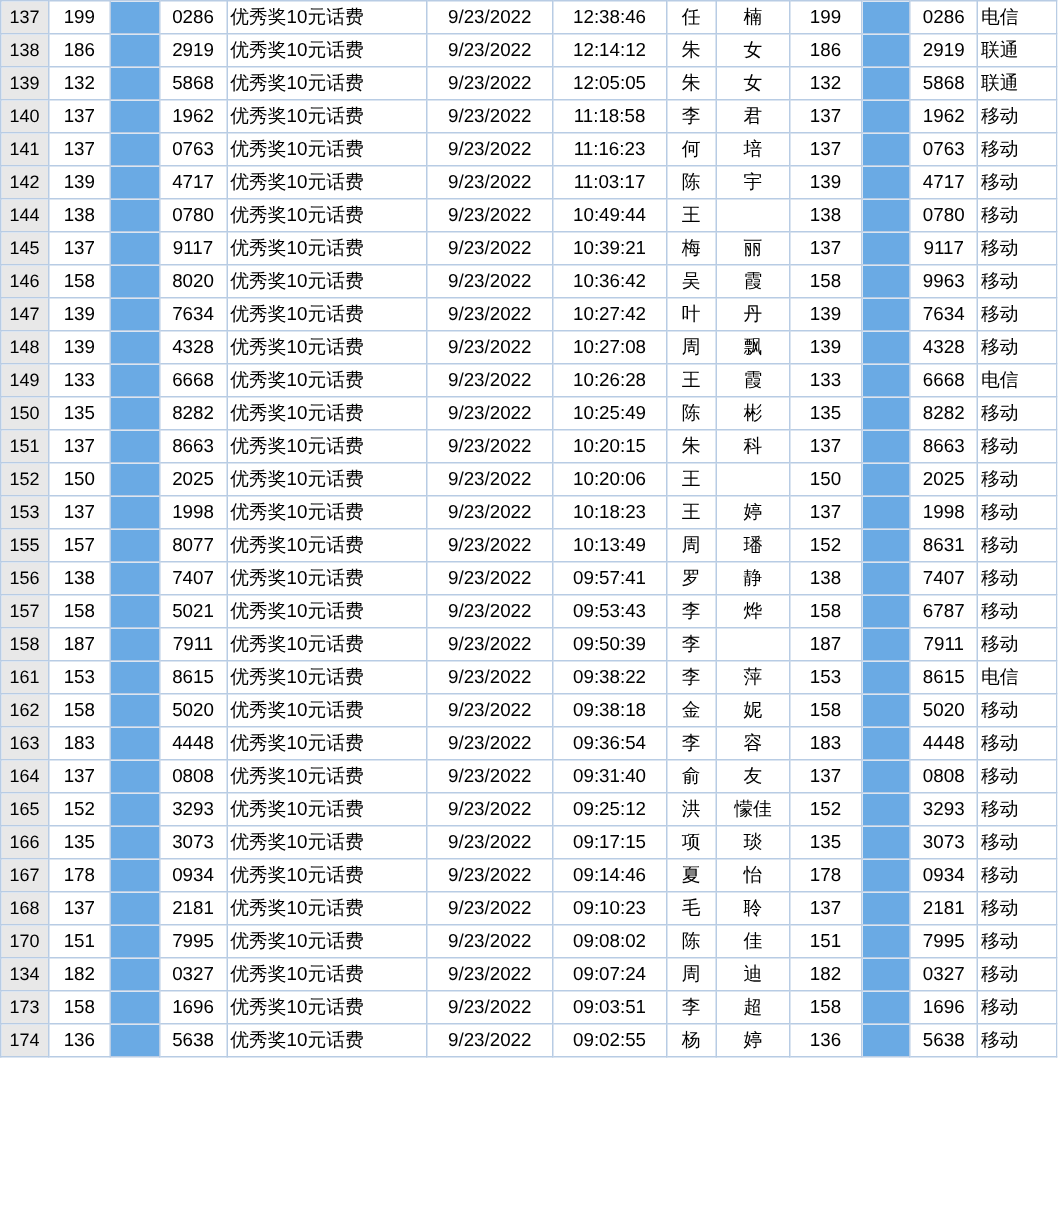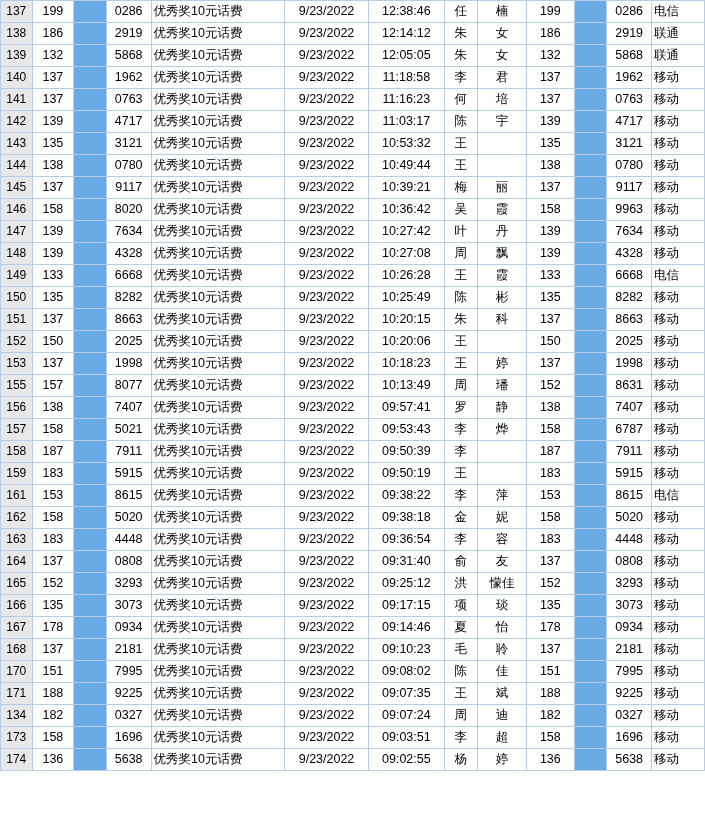--- a/index.html
+++ b/index.html
@@ -164,35 +164,20 @@
         <td class="ctr">9/23/2022</td>
         <td class="ctr">11:03:17</td>
         <td class="name1">陈</td>
         <td class="name2">宇</td>
         <td class="num">139</td>
         <td class="sel"></td>
         <td class="num">4717</td>
         <td class="txt">移动</td>
       </tr>
       <tr>
-        <td class="rownum">143</td>
-        <td class="num">135</td>
-        <td class="sel"></td>
-        <td class="num">3121</td>
-        <td class="txt">优秀奖10元话费</td>
-        <td class="ctr">9/23/2022</td>
-        <td class="ctr">10:53:32</td>
-        <td class="name1">王</td>
-        <td class="name2"></td>
-        <td class="num">135</td>
-        <td class="sel"></td>
-        <td class="num">3121</td>
-        <td class="txt">移动</td>
-      </tr>
-      <tr>
         <td class="rownum">144</td>
         <td class="num">138</td>
         <td class="sel"></td>
         <td class="num">0780</td>
         <td class="txt">优秀奖10元话费</td>
         <td class="ctr">9/23/2022</td>
         <td class="ctr">10:49:44</td>
         <td class="name1">王</td>
         <td class="name2"></td>
         <td class="num">138</td>
@@ -389,35 +374,20 @@
         <td class="ctr">9/23/2022</td>
         <td class="ctr">09:50:39</td>
         <td class="name1">李</td>
         <td class="name2"></td>
         <td class="num">187</td>
         <td class="sel"></td>
         <td class="num">7911</td>
         <td class="txt">移动</td>
       </tr>
       <tr>
-        <td class="rownum">159</td>
-        <td class="num">183</td>
-        <td class="sel"></td>
-        <td class="num">5915</td>
-        <td class="txt">优秀奖10元话费</td>
-        <td class="ctr">9/23/2022</td>
-        <td class="ctr">09:50:19</td>
-        <td class="name1">王</td>
-        <td class="name2"></td>
-        <td class="num">183</td>
-        <td class="sel"></td>
-        <td class="num">5915</td>
-        <td class="txt">移动</td>
-      </tr>
-      <tr>
         <td class="rownum">161</td>
         <td class="num">153</td>
         <td class="sel"></td>
         <td class="num">8615</td>
         <td class="txt">优秀奖10元话费</td>
         <td class="ctr">9/23/2022</td>
         <td class="ctr">09:38:22</td>
         <td class="name1">李</td>
         <td class="name2">萍</td>
         <td class="num">153</td>
@@ -539,35 +509,20 @@
         <td class="ctr">9/23/2022</td>
         <td class="ctr">09:08:02</td>
         <td class="name1">陈</td>
         <td class="name2">佳</td>
         <td class="num">151</td>
         <td class="sel"></td>
         <td class="num">7995</td>
         <td class="txt">移动</td>
       </tr>
       <tr>
-        <td class="rownum">171</td>
-        <td class="num">188</td>
-        <td class="sel"></td>
-        <td class="num">9225</td>
-        <td class="txt">优秀奖10元话费</td>
-        <td class="ctr">9/23/2022</td>
-        <td class="ctr">09:07:35</td>
-        <td class="name1">王</td>
-        <td class="name2">斌</td>
-        <td class="num">188</td>
-        <td class="sel"></td>
-        <td class="num">9225</td>
-        <td class="txt">移动</td>
-      </tr>
-      <tr>
         <td class="rownum">134</td>
         <td class="num">182</td>
         <td class="sel"></td>
         <td class="num">0327</td>
         <td class="txt">优秀奖10元话费</td>
         <td class="ctr">9/23/2022</td>
         <td class="ctr">09:07:24</td>
         <td class="name1">周</td>
         <td class="name2">迪</td>
         <td class="num">182</td>

